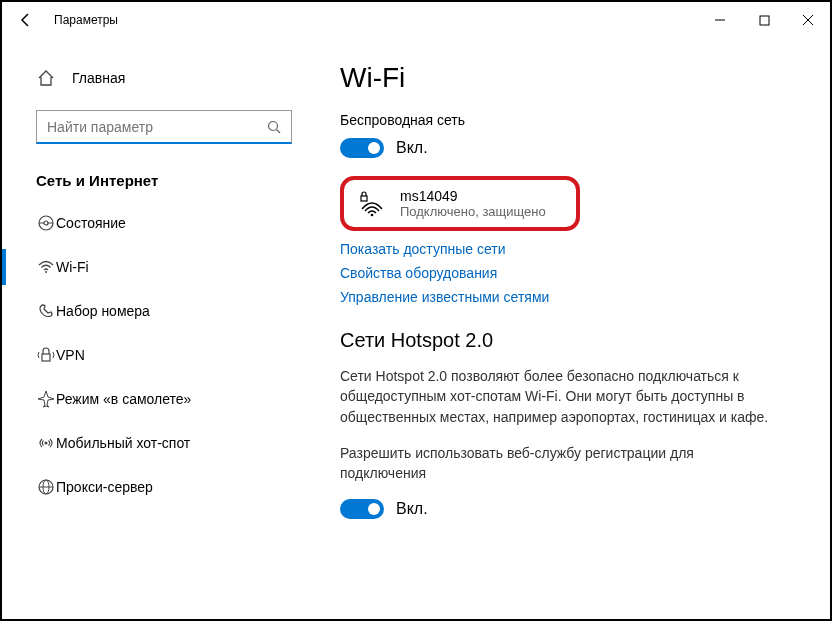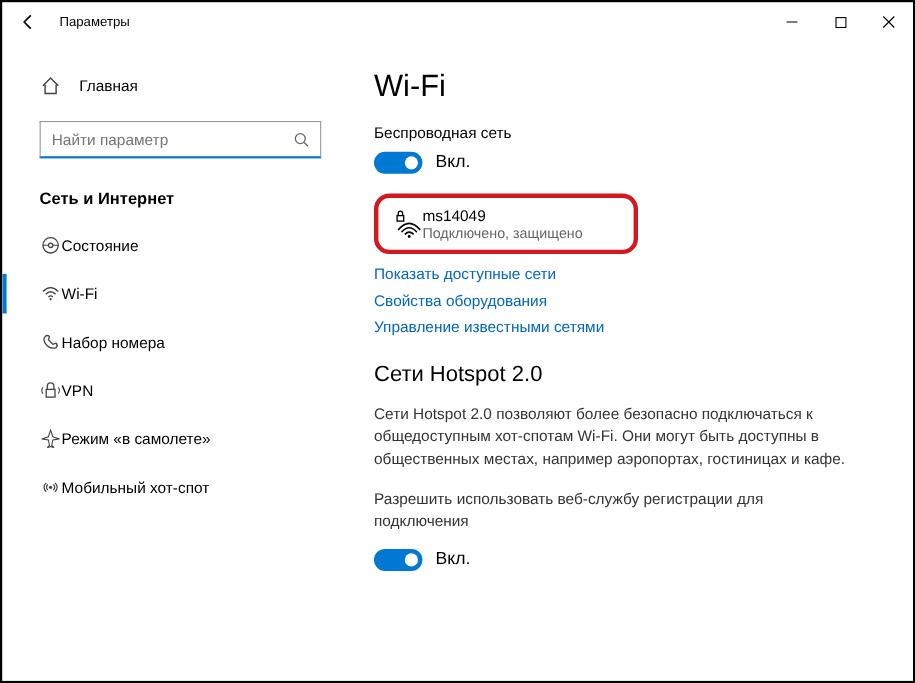--- a/index.html
+++ b/index.html
@@ -157,20 +157,21 @@
     border-radius: 50%;
     top: 4px;
     right: 4px;
   }
   .network-box {
     border: 4px solid #d4181f;
     border-radius: 14px;
     padding: 8px 14px;
     display: flex;
     align-items: center;
+    gap: 16px;
     width: 240px;
     margin-bottom: 10px;
     cursor: pointer;
   }
   .wifi-sig {
     position: relative;
     width: 26px;
     height: 26px;
   }
   .net-name { font-size: 14px; }
@@ -307,20 +308,30 @@
     <div class="nav-item">
       <span class="icon-slot">
         <svg width="18" height="18" viewBox="0 0 18 18">
             <circle cx="9" cy="9" r="1.5" fill="#444"></circle>
             <path d="M5 5 Q1 9 5 13 M13 5 Q17 9 13 13 M6.5 6.5 Q4 9 6.5 11.5 M11.5 6.5 Q14 9 11.5 11.5" fill="none" stroke="#444" stroke-width="1.1"></path>
           </svg>
       </span>
       <span>Мобильный хот-спот</span>
     </div>
 
+    <div class="nav-item">
+      <span class="icon-slot">
+        <svg width="18" height="18" viewBox="0 0 18 18">
+            <circle cx="9" cy="9" r="7" fill="none" stroke="#444" stroke-width="1.2"></circle>
+            <ellipse cx="9" cy="9" rx="3" ry="7" fill="none" stroke="#444" stroke-width="1"></ellipse>
+            <line x1="2" y1="9" x2="16" y2="9" stroke="#444"></line>
+          </svg>
+      </span>
+      <span>Прокси-сервер</span>
+    </div>
 
   </div>
 
   <div class="main">
     <h1>Wi-Fi</h1>
 
     <div class="sub">Беспроводная сеть</div>
     <div class="toggle-row">
       <div class="toggle"></div>
       <span>Вкл.</span>

